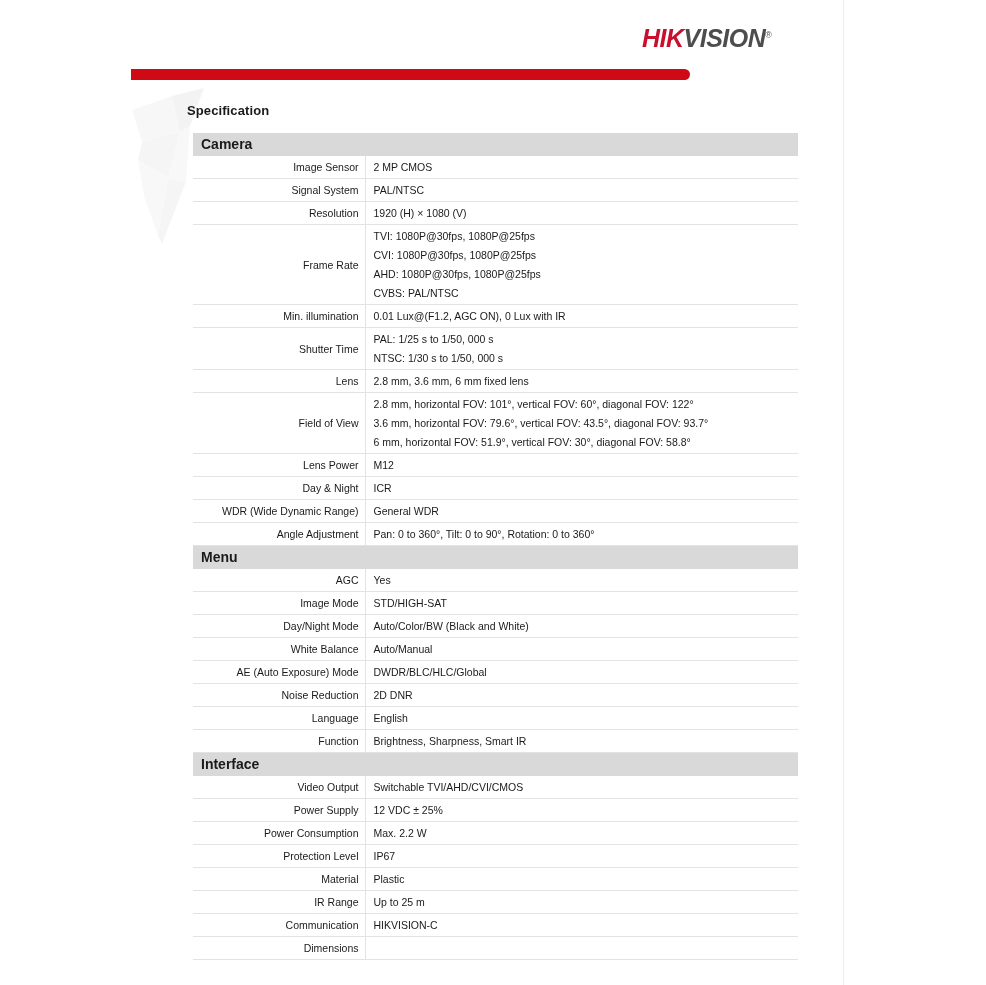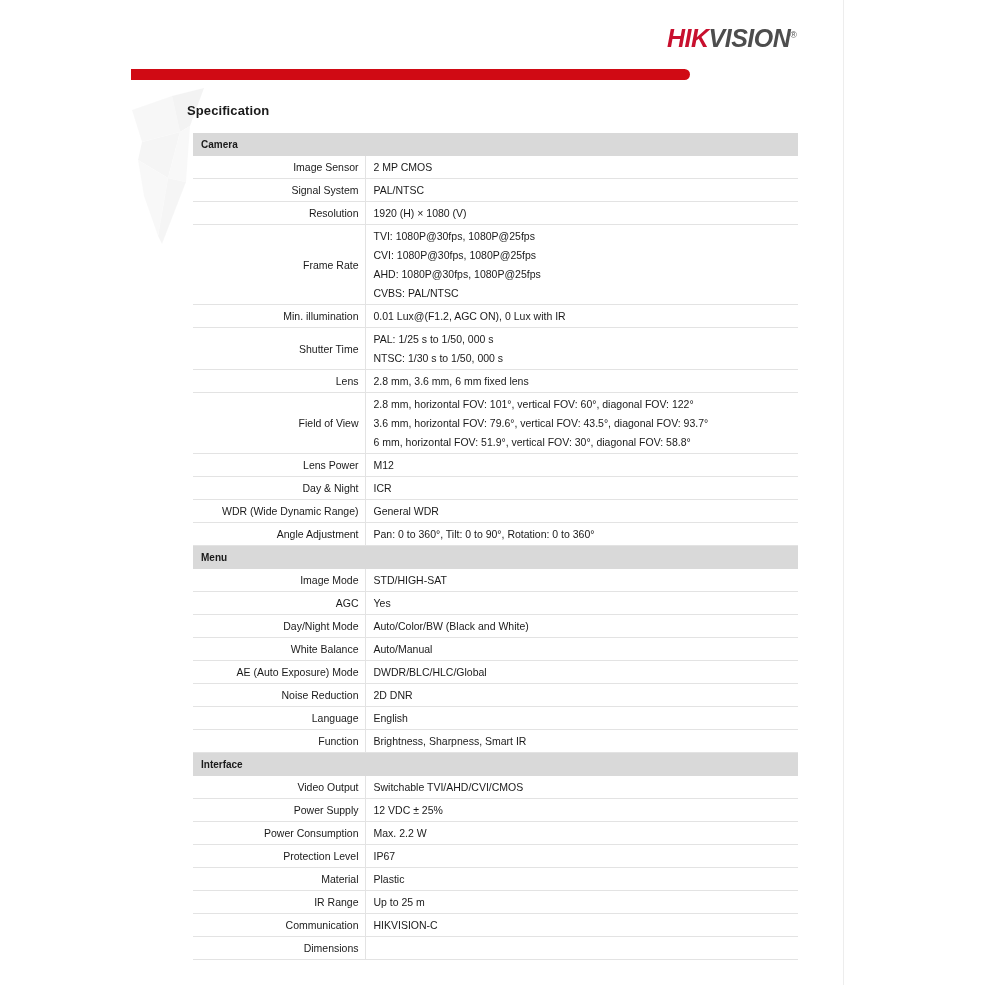--- a/index.html
+++ b/index.html
@@ -26,21 +26,21 @@
     left: 843px;
     width: 1px;
     height: 985px;
     background: #ededed;
   }
 
   
   .logo {
     position: absolute;
     top: 26px;
-    left: 667px;
+    left: 642px;
     font-size: 25px;
     font-weight: bold;
     font-style: italic;
     letter-spacing: -0.5px;
     line-height: 1;
     white-space: nowrap;
     font-family: "Liberation Sans", sans-serif;
   }
   .logo .hik { color: #c8102e; }
   .logo .vision { color: #4d4d4d; }
@@ -99,21 +99,21 @@
   .spec-table td {
     padding: 0;
     vertical-align: middle;
   }
   .col-label { width: 172px; }
   .col-value { width: 433px; }
 
   tr.section-row td {
     background: #d9d9d9;
     font-weight: bold;
-    font-size: 10px;
+    font-size: 14px;
     color: #1a1a1a;
     height: 22px;
     padding: 0 8px 0 8px;
     border-bottom: 1px solid #d9d9d9;
   }
 
   tr.data-row td {
     border-bottom: 1px solid #e3e3e3;
     padding: 3px 6px 3px 8px;
     line-height: 16px;
@@ -235,29 +235,29 @@
         <tr class="data-row">
           <td class="cell-label">Angle Adjustment</td>
           <td class="cell-value">
             <span class="multi-line">Pan: 0 to 360°, Tilt: 0 to 90°, Rotation: 0 to 360°</span>
           </td>
         </tr>
         <tr class="section-row">
           <td colspan="2">Menu</td>
         </tr>
         <tr class="data-row">
+          <td class="cell-label">AGC</td>
+          <td class="cell-value">
+            <span class="multi-line">Yes</span>
+          </td>
+        </tr>
+        <tr class="data-row">
           <td class="cell-label">Image Mode</td>
           <td class="cell-value">
             <span class="multi-line">STD/HIGH-SAT</span>
-          </td>
-        </tr>
-        <tr class="data-row">
-          <td class="cell-label">AGC</td>
-          <td class="cell-value">
-            <span class="multi-line">Yes</span>
           </td>
         </tr>
         <tr class="data-row">
           <td class="cell-label">Day/Night Mode</td>
           <td class="cell-value">
             <span class="multi-line">Auto/Color/BW (Black and White)</span>
           </td>
         </tr>
         <tr class="data-row">
           <td class="cell-label">White Balance</td>

